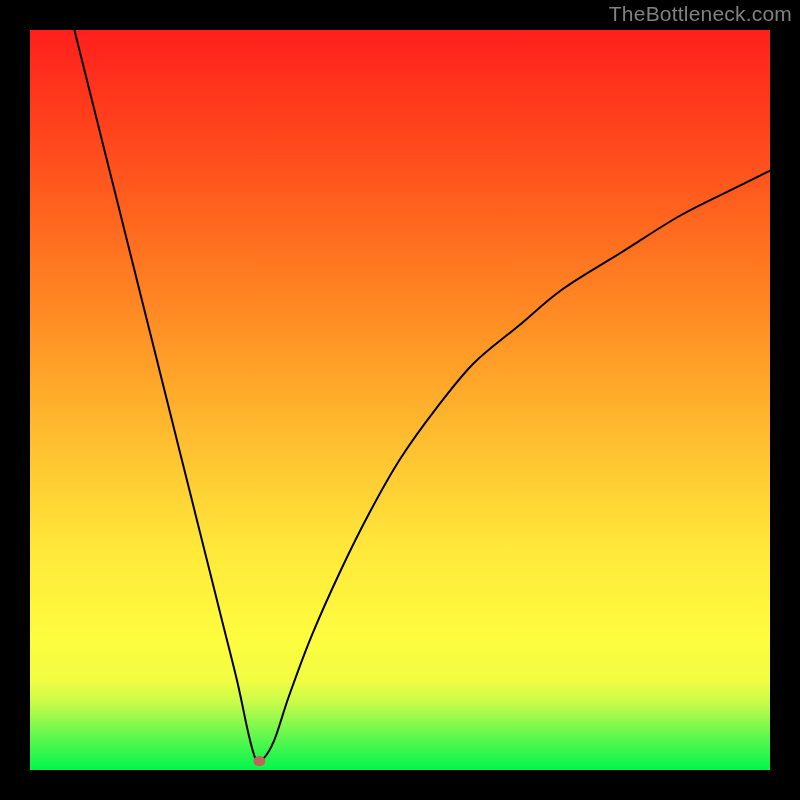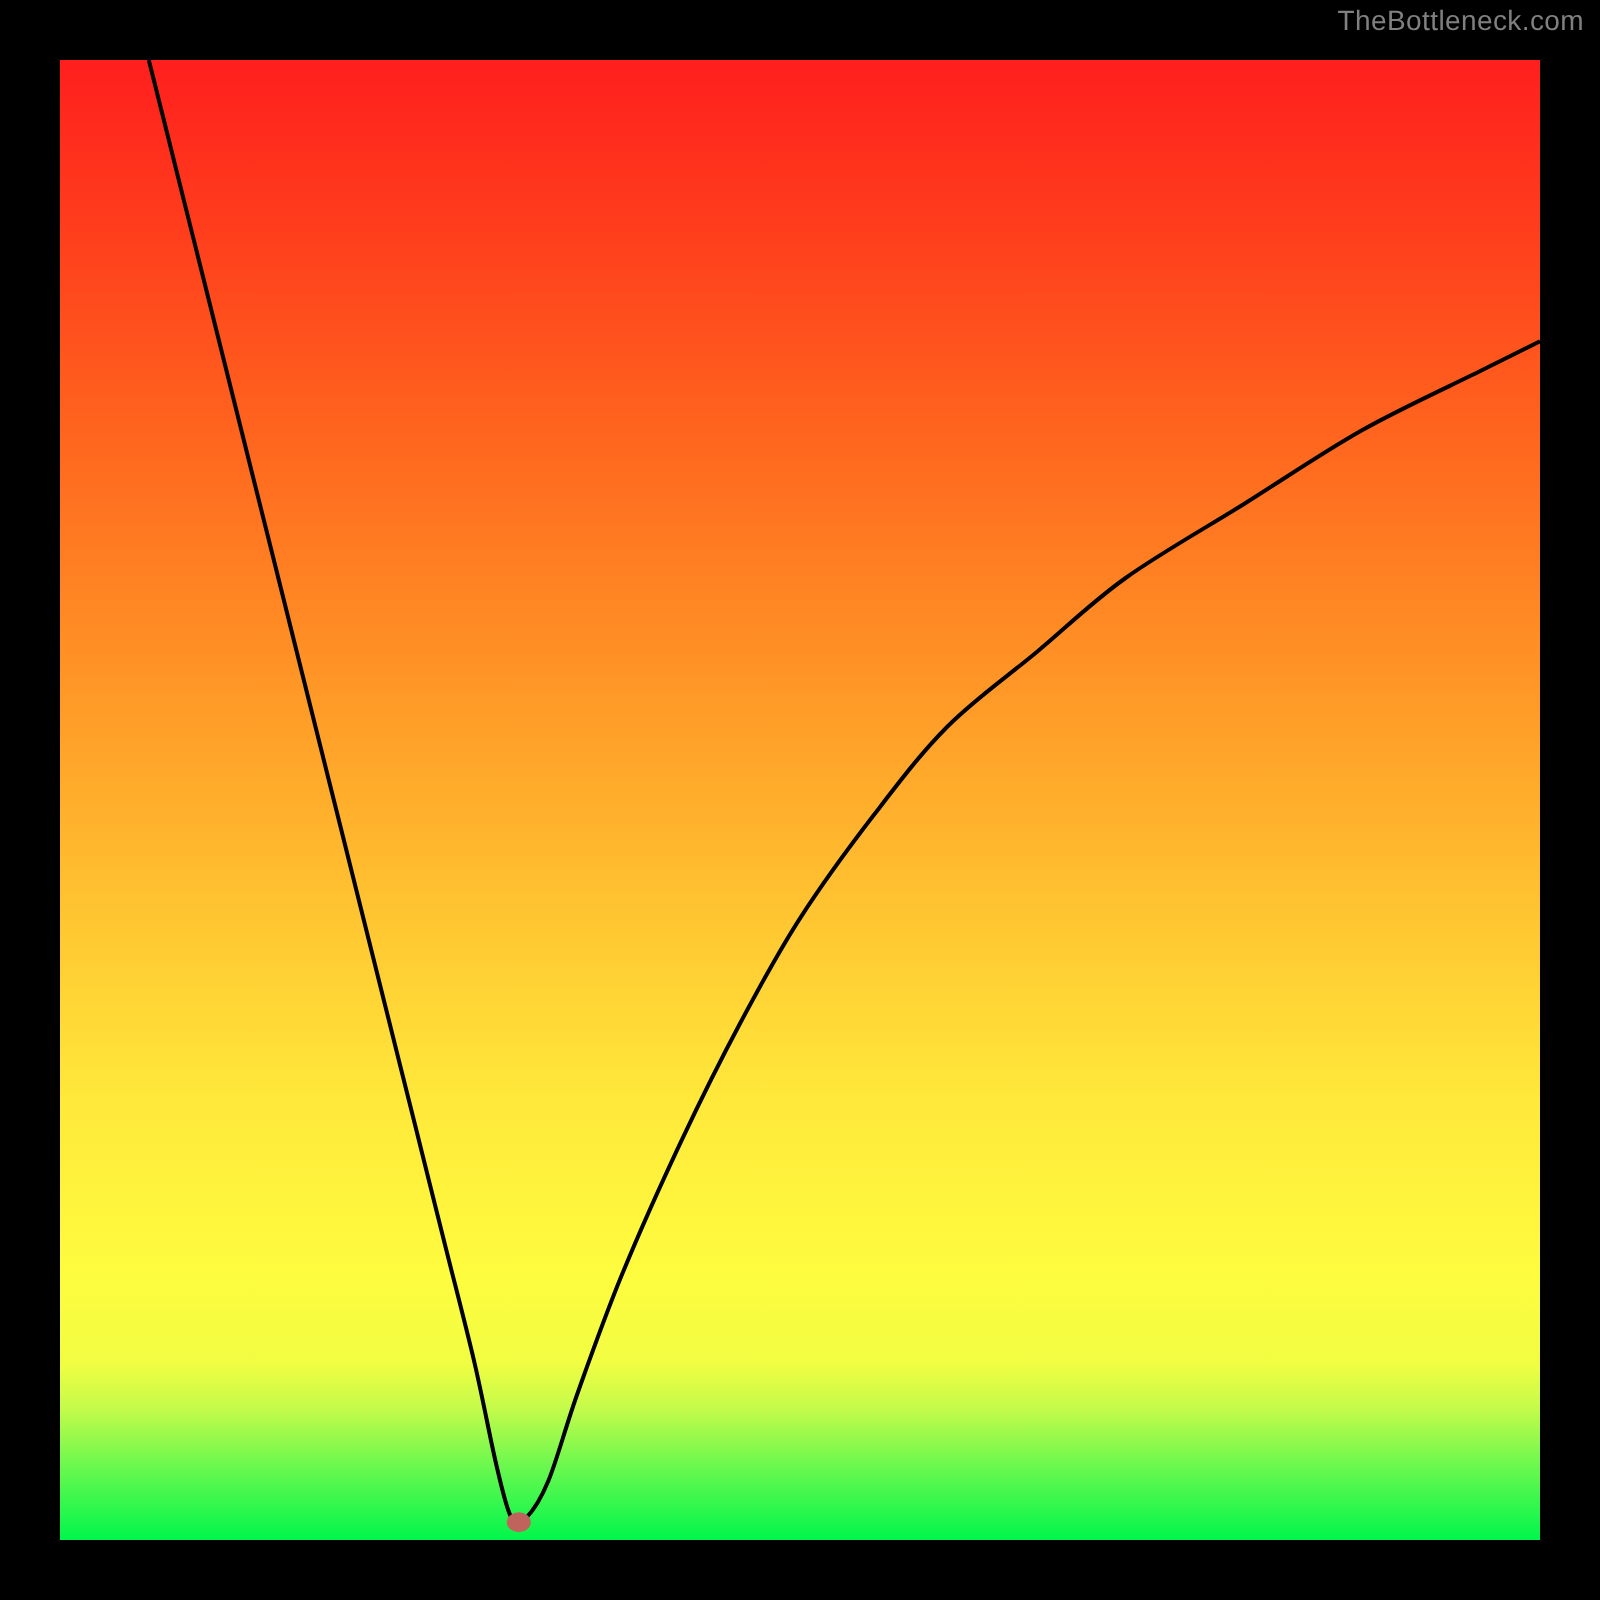--- a/index.html
+++ b/index.html
@@ -8,21 +8,21 @@
     position: relative;
     width: 800px;
     height: 800px;
     background: #000;
   }
   .watermark {
     position: absolute;
     top: 2px;
     right: 8px;
     font-family: Arial, Helvetica, sans-serif;
-    font-size: 14px;
+    font-size: 21px;
     color: #808080;
     letter-spacing: 0.2px;
     z-index: 5;
   }
   .plot-area {
     position: absolute;
     left: 30px;
     top: 30px;
     width: 740px;
     height: 740px;

